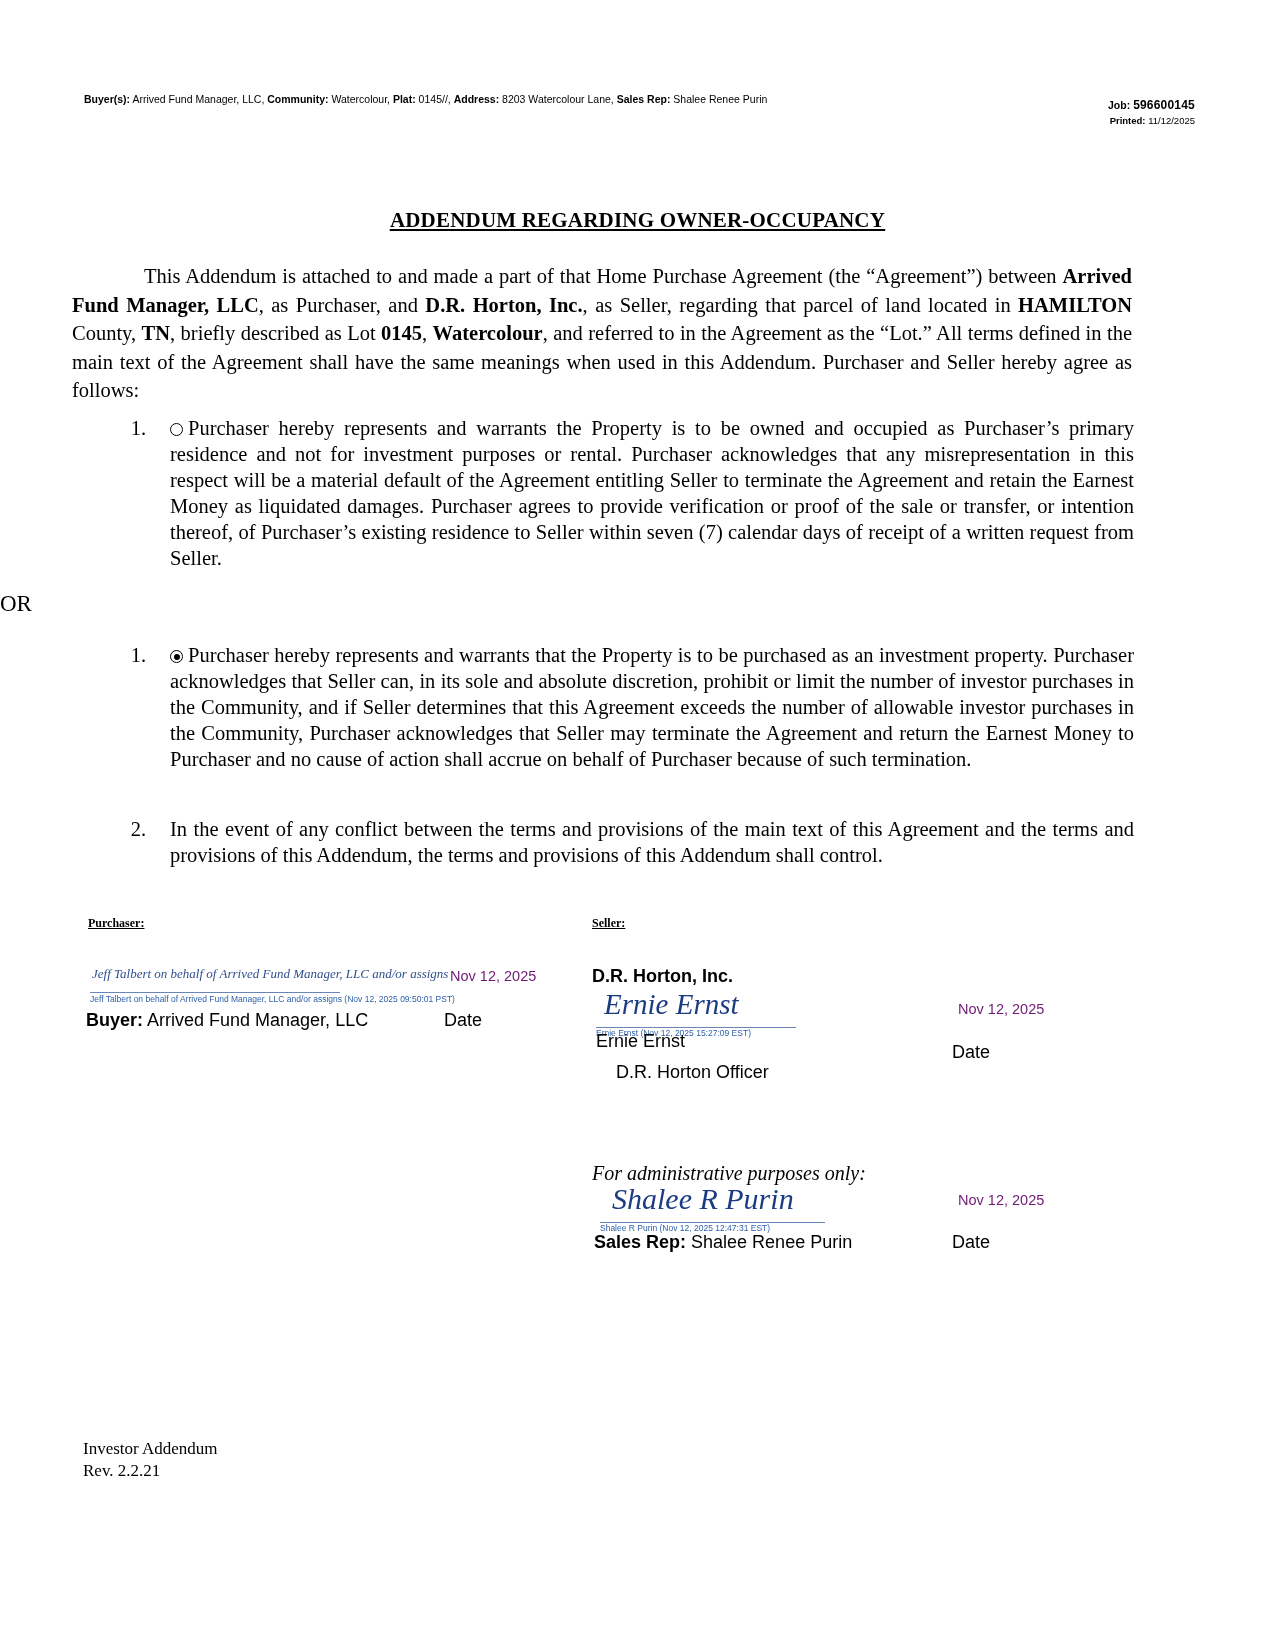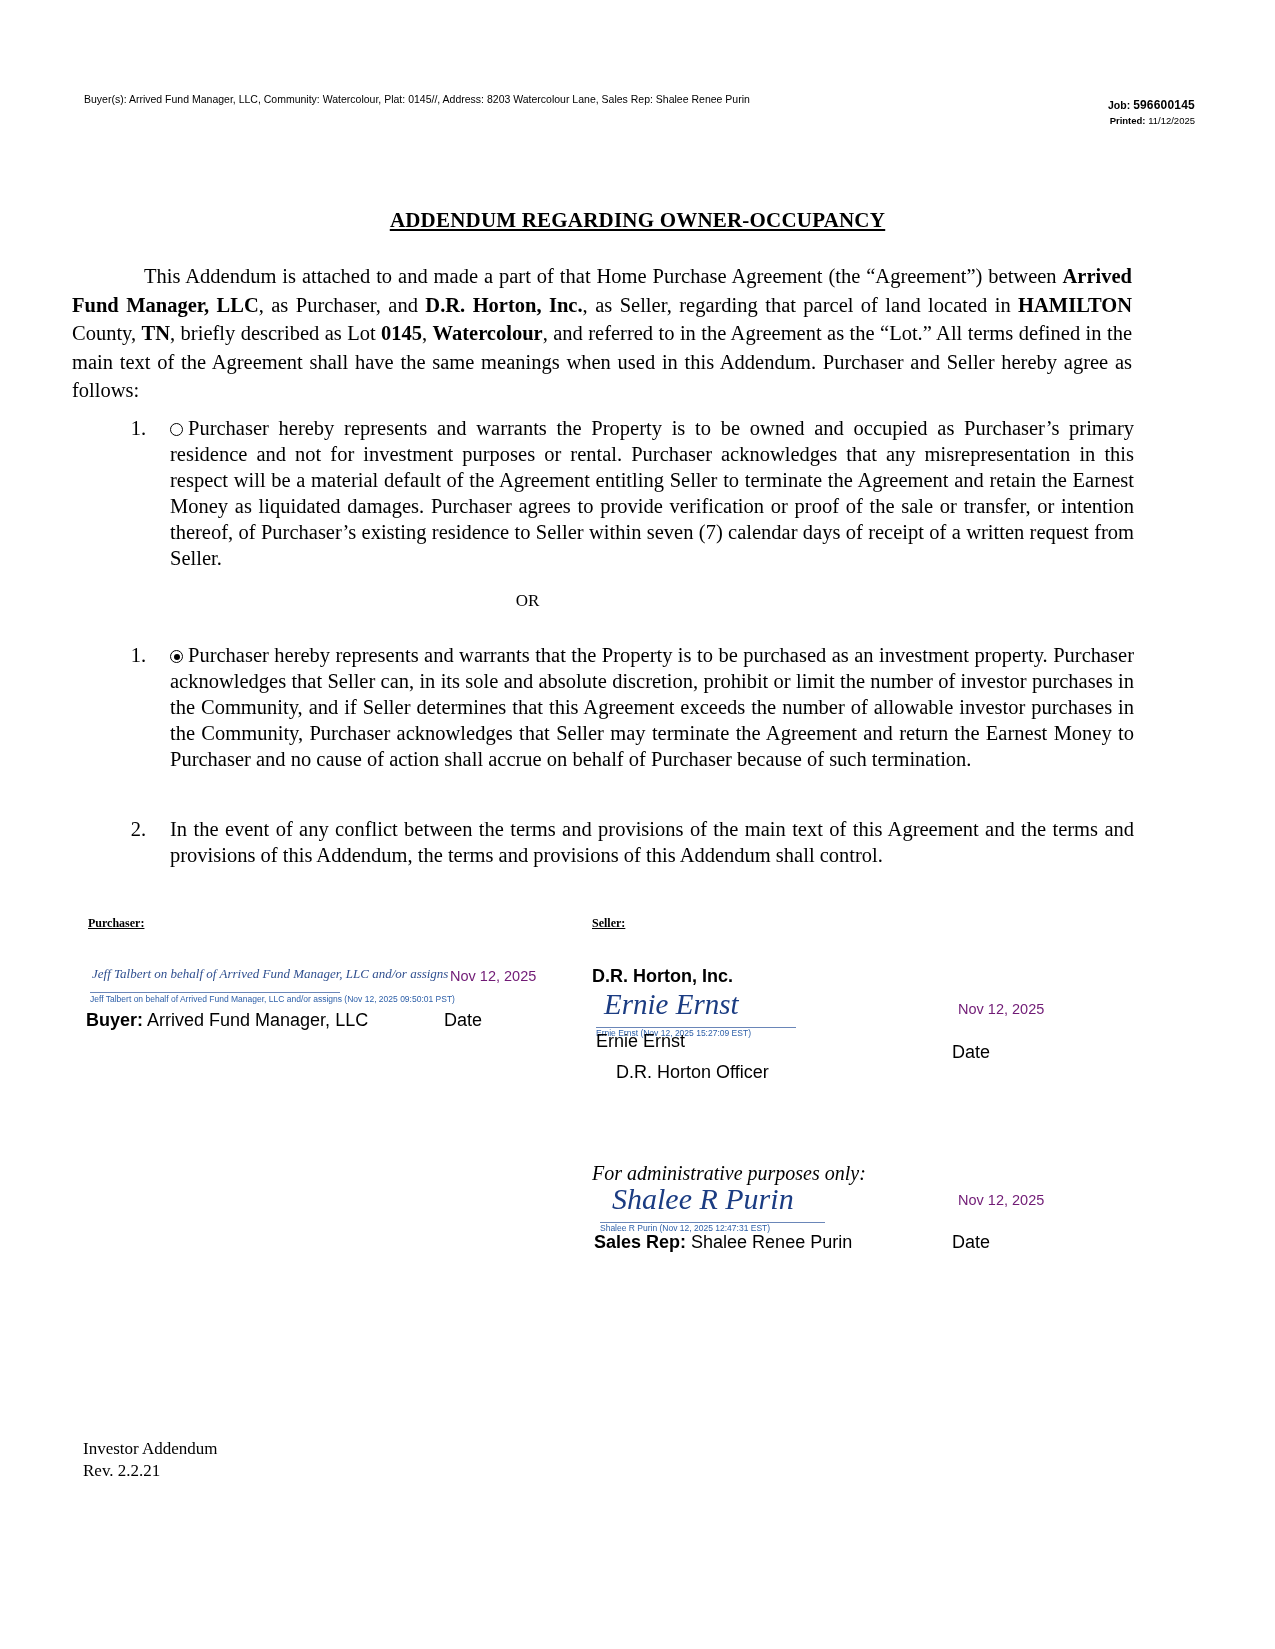--- a/index.html
+++ b/index.html
@@ -27,21 +27,21 @@
     position: absolute;
     top: 92px;
     left: 84px;
     width: 740px;
     font-family: "Liberation Sans", sans-serif;
     font-size: 10.5px;
     line-height: 14px;
     color: #000;
     white-space: nowrap;
   }
-  .hdr-left b { font-weight: normal; }
+  .hdr-left b { font-weight: bold; }
   .hdr-right {
     position: absolute;
     top: 98px;
     right: 80px;
     text-align: right;
     font-family: "Liberation Sans", sans-serif;
     font-size: 10.5px;
     line-height: 15px;
   }
   .hdr-right .job {
@@ -129,22 +129,21 @@
     border-radius: 50%;
     transform: translate(-50%, -50%);
   }
 
   #item1 { top: 415px; left: 108px; width: 1026px; }
   #or-row {
     position: absolute;
     top: 591px;
     left: 0;
     width: 1055px;
-    text-align: center;
-    font-size: 17px;
+    font-size: 23px;
   }
   #item1b { top: 642px; left: 108px; width: 1026px; }
   #item2 { top: 816px; left: 108px; width: 1026px; }
 
   
   .sig-label {
     position: absolute;
     font-family: "Liberation Serif", serif;
     font-weight: bold;
     font-size: 12px;

